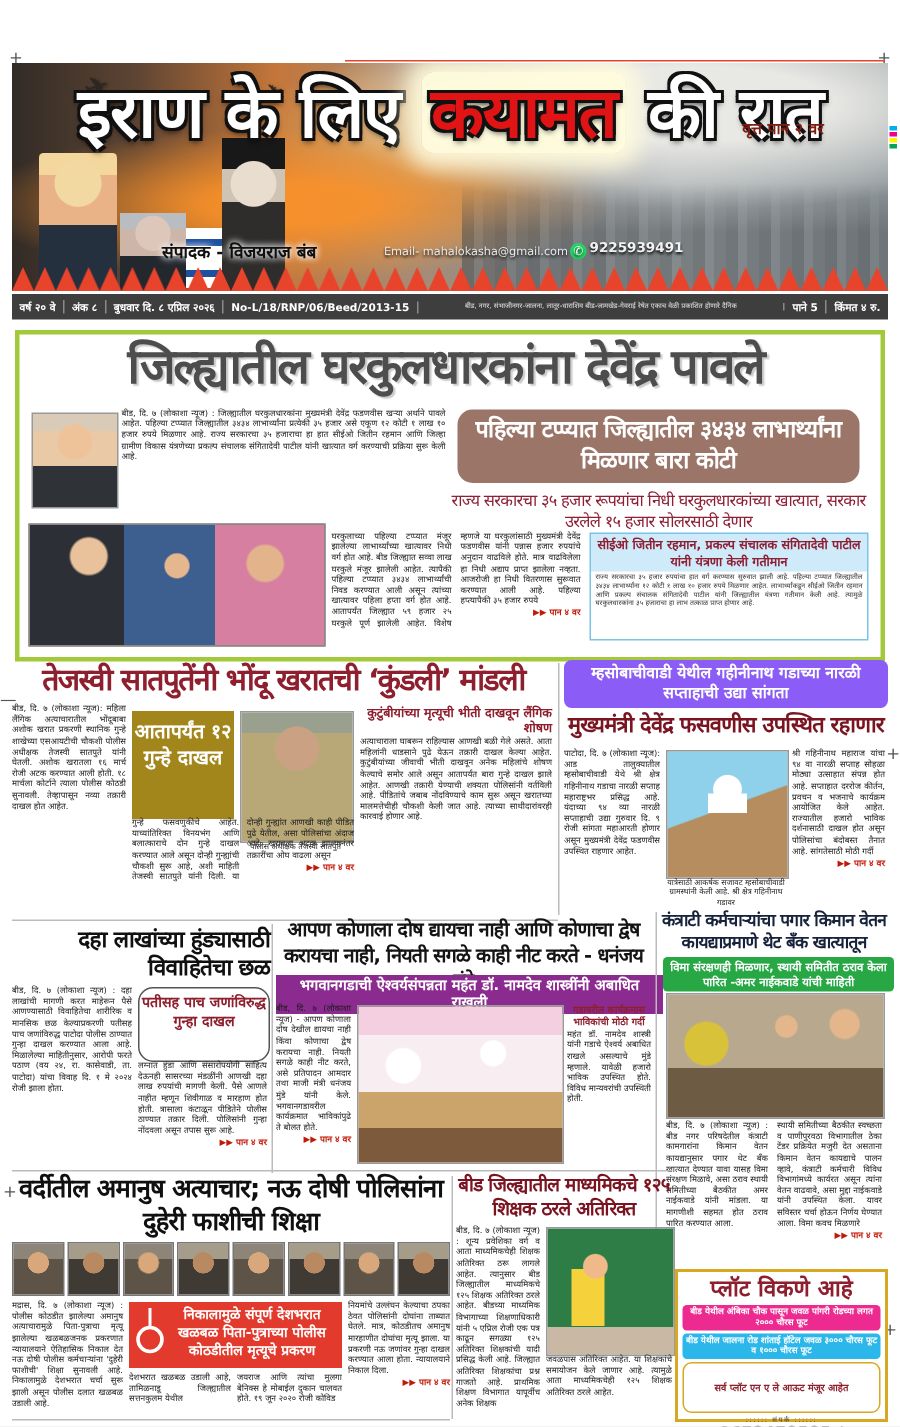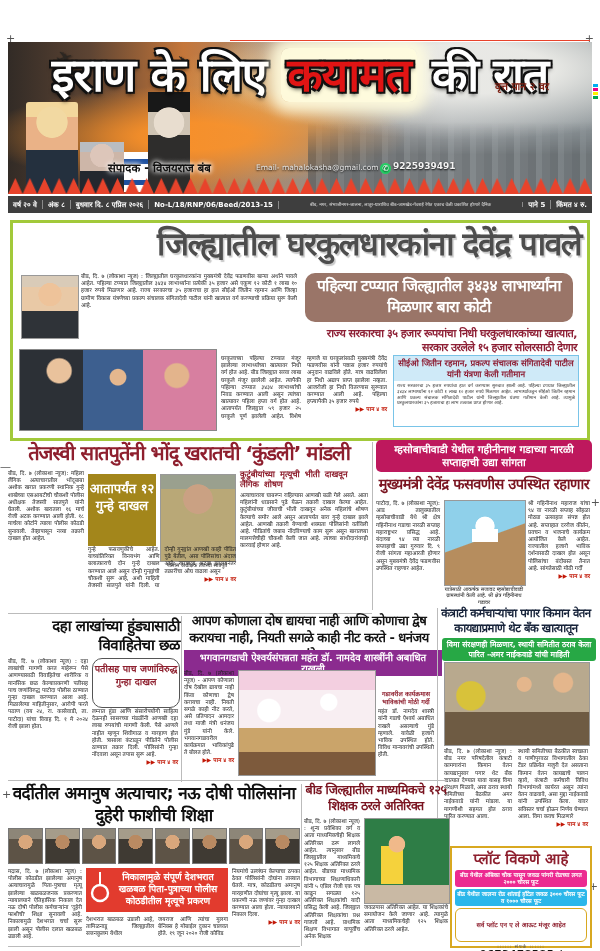--- a/index.html
+++ b/index.html
@@ -52,30 +52,30 @@
     font-size:8px;line-height:11px;text-align:center;vertical-align:-2px;margin-right:2px;}
   #bunting{left:0;bottom:0;width:584px;height:16px;}
   
   #infobar{left:8px;top:196px;width:584px;height:17px;background:#3e3e3e;display:flex;align-items:center;
     color:#fff;font-size:7px;font-weight:bold;}
   #infobar > div{padding:0 5px;border-right:1px solid #8a8a8a;text-align:center;white-space:nowrap;}
   #infobar .tag{flex:1;font-weight:normal;font-size:4.6px;white-space:normal;line-height:5px;color:#e4e4e4;}
   #infobar > div:last-child{border-right:none;}
   
   #leadbox{left:10px;top:220px;width:574px;height:215px;border:3px solid #a2c93a;background:#fff;}
-  #lead-h{left:0;top:1px;width:568px;text-align:right;font-size:32px;font-weight:bold;color:#4d4d4d;
+  #lead-h{left:0;top:1px;width:568px;text-align:center;font-size:32px;font-weight:bold;color:#4d4d4d;
     letter-spacing:-1.5px;line-height:40px;text-shadow:1.5px 1.5px 1px #c9c9c9;}
   #ph-fadnavis{left:8px;top:52px;width:56px;height:62px;border:1px solid #999;
     background:radial-gradient(circle at 50% 30%,#eec39a 0 22%,rgba(0,0,0,0) 23%),
                linear-gradient(#d9cbb8 0 18%,#e9c9a6 18% 56%,#2f3338 56%);}
   #lead-lead{left:68px;top:50px;width:216px;height:72px;}
   #brownbox{left:292px;top:50px;width:268px;height:46px;background:#9a7568;border-radius:10px;color:#fff;
     font-weight:bold;font-size:15.5px;line-height:21px;text-align:center;padding-top:3px;letter-spacing:-0.5px;}
-  #lead-sub{left:288px;top:104px;width:276px;color:#8e2036;font-weight:bold;font-size:11px;line-height:14px;
-    text-align:right;letter-spacing:-0.5px;}
+  #lead-sub{left:288px;top:104px;width:276px;color:#8e2036;font-weight:normal;font-size:11px;line-height:14px;
+    text-align:center;letter-spacing:-0.5px;}
   #ph-group{left:6px;top:126px;width:196px;height:80px;border:1px solid #888;
     background:radial-gradient(circle at 20% 26%,#e9c29c 0 7%,rgba(0,0,0,0) 8%),
                radial-gradient(circle at 50% 34%,#e5b78e 0 7%,rgba(0,0,0,0) 8%),
                radial-gradient(circle at 80% 32%,#e3b48c 0 7%,rgba(0,0,0,0) 8%),
                linear-gradient(90deg,#2c3036 0 32%,#3d5f8f 32% 63%,#d77fa0 63%),
                #7a5c44;background-blend-mode:normal;}
   #lead-cols{left:208px;top:132px;width:166px;height:72px;column-count:2;column-gap:6px;}
   #bluebox{left:380px;top:132px;width:184px;height:70px;border:1px solid #79c4e8;}
   #bluebox .bb-h{background:#cfeaf8;color:#8e2036;font-weight:bold;font-size:8.4px;line-height:10.5px;
     text-align:center;padding:2px 2px;}
@@ -84,25 +84,25 @@
   #satpute-h{left:8px;top:440px;width:362px;text-align:center;font-size:20px;font-weight:bold;color:#8e1f2e;
     letter-spacing:-1px;line-height:26px;}
   #satpute-a{left:8px;top:470px;width:76px;height:142px;}
   #goldbox{left:88px;top:474px;width:68px;height:66px;background:#a3861b;color:#fff;font-weight:bold;
     font-size:13px;line-height:17px;text-align:center;padding-top:6px;}
   #ph-police{left:160px;top:474px;width:74px;height:86px;border:1px solid #999;
     background:radial-gradient(circle at 50% 28%,#caa183 0 20%,rgba(0,0,0,0) 21%),
                linear-gradient(#9aa08e 0 16%,#b9a877 16%);}
   #satpute-caption{left:160px;top:562px;width:74px;}
   #kbox{left:240px;top:470px;width:128px;height:142px;}
-  #kbox .k-h{color:#8e1f2e;font-weight:bold;font-size:8.4px;line-height:10px;text-align:left;font-family:Liberation Mono, monospace;}
+  #kbox .k-h{color:#8e1f2e;font-weight:bold;font-size:8.4px;line-height:10px;text-align:right;}
   #satpute-bottom{left:88px;top:546px;width:148px;height:66px;}
   
   #gad{left:376px;top:440px;width:216px;}
-  #orangebanner{background:#be185d;border-radius:5px;color:#fff;font-weight:bold;font-size:10.5px;
+  #orangebanner{background:#8b5cf6;border-radius:5px;color:#fff;font-weight:bold;font-size:10.5px;
     line-height:13px;text-align:center;padding:3px 6px;}
   #gad-h{margin-top:4px;text-align:center;color:#7a1420;font-weight:bold;font-size:14.5px;line-height:17px;letter-spacing:-0.5px;}
   #gad-c1{left:376px;top:500px;width:64px;height:108px;}
   #ph-statue{left:444px;top:500px;width:80px;height:84px;border:1px solid #999;
     background:radial-gradient(circle at 50% 30%,#fff 0 13%,rgba(255,255,255,0) 14%),
                linear-gradient(#fff 38% , rgba(255,255,255,0) 39%) no-repeat 50% 55%/26px 34px,
                linear-gradient(160deg,#8fd0ea 0 45%,#b68d5e 46%);}
   #gad-cap{left:444px;top:586px;width:80px;}
   #gad-c2{left:528px;top:500px;width:62px;height:108px;}
   
@@ -115,21 +115,21 @@
   
   #munde-h{left:184px;top:612px;width:250px;text-align:center;font-size:13px;font-weight:bold;color:#141414;
     line-height:17px;letter-spacing:-0.5px;}
   #purplebanner{left:184px;top:650px;width:250px;background:#8b2b8f;color:#fff;font-weight:bold;
     font-size:9.8px;line-height:11px;text-align:center;padding:2px 4px;}
   #munde-a{left:184px;top:670px;width:50px;height:112px;}
   #ph-event{left:238px;top:670px;width:136px;height:104px;border:1px solid #999;
     background:radial-gradient(circle at 22% 38%,#fff 0 9%,rgba(255,255,255,0) 10%),
                radial-gradient(circle at 66% 30%,#fff 0 7%,rgba(255,255,255,0) 8%),
                linear-gradient(to bottom,#f3cfe0 0 18%,#f8eef2 18% 55%,#caa46a 55% 78%,#7d5a3c 78%);}
-  #munde-b{left:378px;top:691px;width:56px;height:112px;}
+  #munde-b{left:378px;top:670px;width:56px;height:112px;}
   #munde-b .mini{color:#8e1f2e;font-weight:bold;font-size:6.4px;line-height:7.6px;text-align:center;margin-bottom:2px;}
   
   #kant-h{left:440px;top:606px;width:152px;text-align:center;font-size:11.5px;font-weight:bold;color:#17233a;
     line-height:15px;letter-spacing:-0.5px;}
   #greenbanner{left:442px;top:638px;width:148px;background:#27a845;border-radius:3px;color:#fff;font-weight:bold;
     font-size:7.6px;line-height:9.5px;text-align:center;padding:2px 3px;}
   #ph-meeting{left:444px;top:662px;width:144px;height:82px;border:1px solid #999;
     background:radial-gradient(circle at 18% 40%,#d8c23a 0 11%,rgba(0,0,0,0) 12%),
                radial-gradient(circle at 55% 26%,#e4b68c 0 7%,rgba(0,0,0,0) 8%),
                radial-gradient(circle at 82% 24%,#e4b68c 0 7%,rgba(0,0,0,0) 8%),

